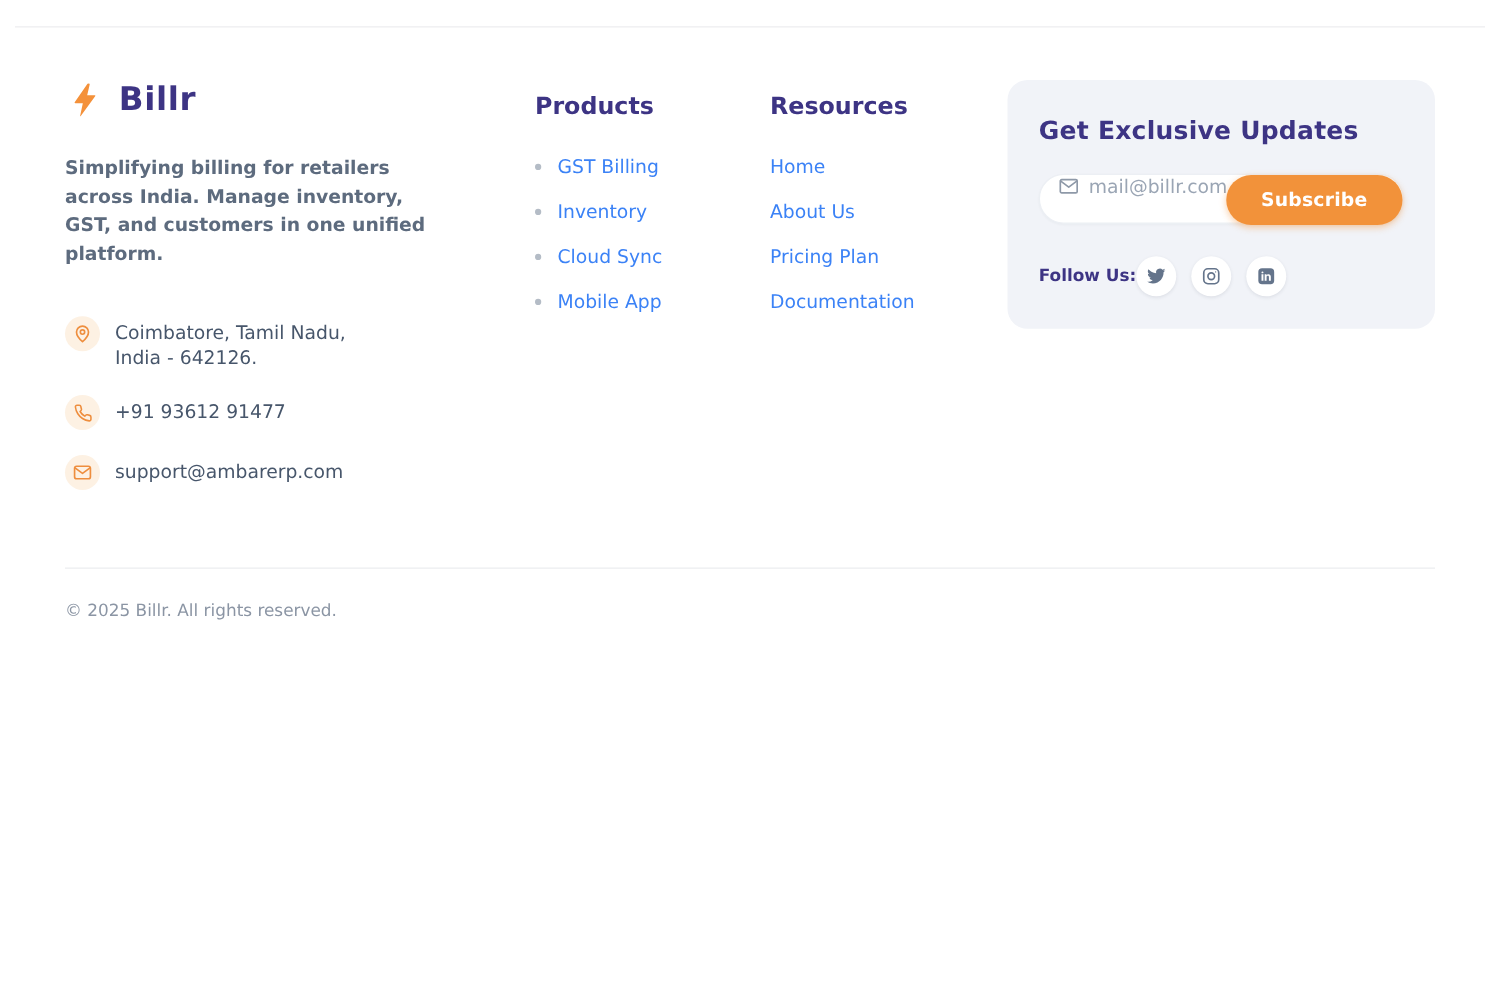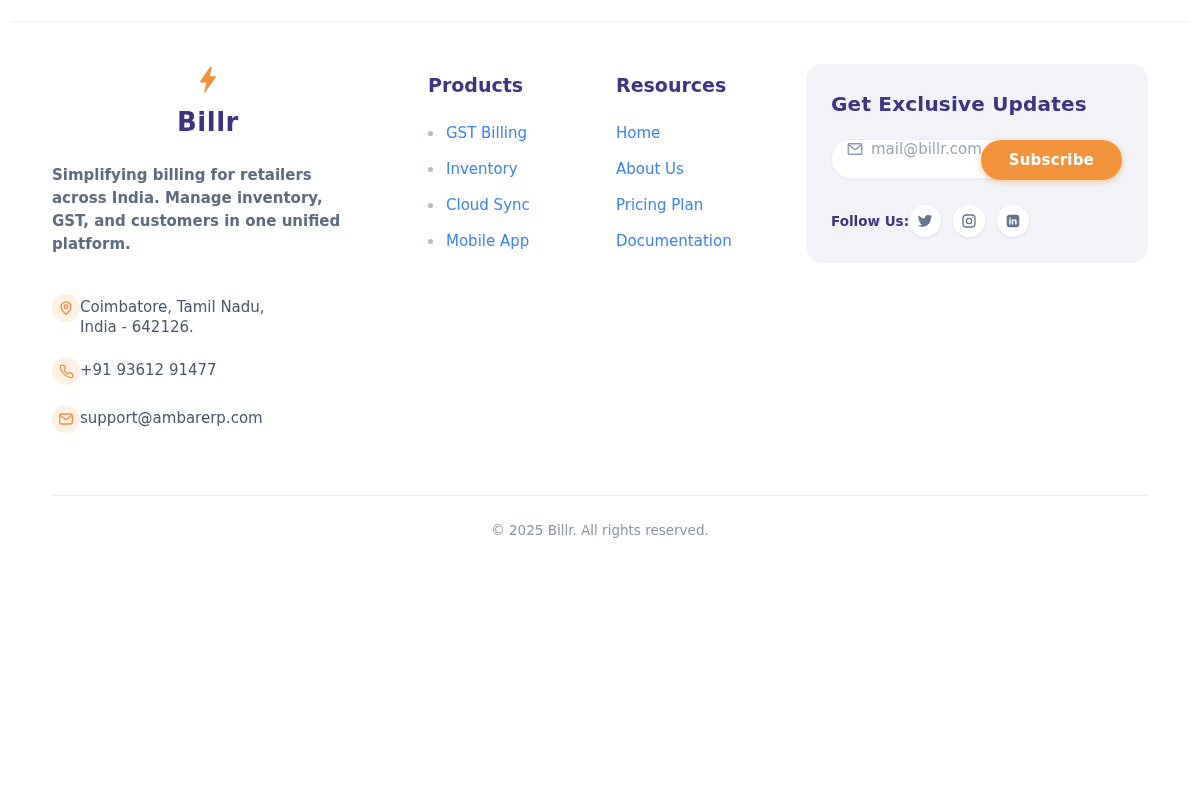--- a/index.html
+++ b/index.html
@@ -4,26 +4,26 @@
 <style>
   * { margin:0; padding:0; box-sizing:border-box; }
   html,body { width:1200px; height:800px; background:#ffffff;
     font-family:"DejaVu Sans","Liberation Sans",sans-serif; }
   .top-divider { position:absolute; left:12px; right:12px; top:21px; height:1px; background:#ededf0; }
   .container { width:1096px; margin:0 auto; position:relative; }
   .footer-main { display:flex; padding-top:64px; }
 
   
   .col-brand { width:312px; flex:0 0 312px; }
-  .brand-row { display:flex; align-items:center; gap:11px;flex-direction:column; }
+  .brand-row { display:flex; align-items:center; gap:11px; }
   .bolt-wrap { width:32px; height:32px; display:flex; align-items:center; justify-content:center; }
   .brand-name { font-size:26px; font-weight:bold; color:#3D3484; letter-spacing:0.5px; }
   .tagline { margin-top:27px; font-size:15px; line-height:23px; color:#5D6B7E;font-weight:bold; }
   .contacts { margin-top:38px; display:flex; flex-direction:column; gap:20px; }
-  .contact-item { display:flex; align-items:flex-start; }
+  .contact-item { display:flex; gap:12px; align-items:flex-start; }
   .contact-icon-circle { width:28px; height:28px; border-radius:50%; background:#FDF1E3;
     display:flex; align-items:center; justify-content:center; flex:0 0 28px; }
   .contact-text { font-size:15px; line-height:20px; color:#47566B; padding-top:3px; }
 
   
   .col-links { padding-top:10px; }
   .col-products { margin-left:64px; width:126px; }
   .col-resources { margin-left:62px; width:130px; }
   .col-title { font-size:19px; font-weight:bold; color:#3D3484; }
   .link-list { list-style:none; margin-top:27px; }
@@ -50,21 +50,21 @@
   .follow-row { margin-top:26px; display:flex; align-items:center; }
   .follow-label { font-size:13.5px; font-weight:bold; color:#3D3484; }
   .social-circle { width:32px; height:32px; border-radius:50%; background:#ffffff;
     display:flex; align-items:center; justify-content:center; cursor:pointer;
     box-shadow:0 1px 3px rgba(30,41,59,0.10); }
   .social-circle:nth-of-type(1){ margin-left:22px; }
   .social-circle + .social-circle { margin-left:12px; }
 
   
   .bottom-divider { margin-top:62px; height:1px; background:#EBEDF0; }
-  .bottom-bar { display:flex; align-items:center; justify-content:center; padding-top:26px; }
+  .bottom-bar { display:flex; align-items:center; justify-content:flex-start; padding-top:26px; }
   .copyright { font-size:13.5px; color:#8B95A4; }
   .bottom-links { display:flex; gap:26px; }
   .bottom-link { font-size:14px; font-weight:bold; color:#5C6878; cursor:pointer; }
 </style>
 </head>
 <body>
 
 <div class="top-divider"></div>
 
 <footer class="container">

